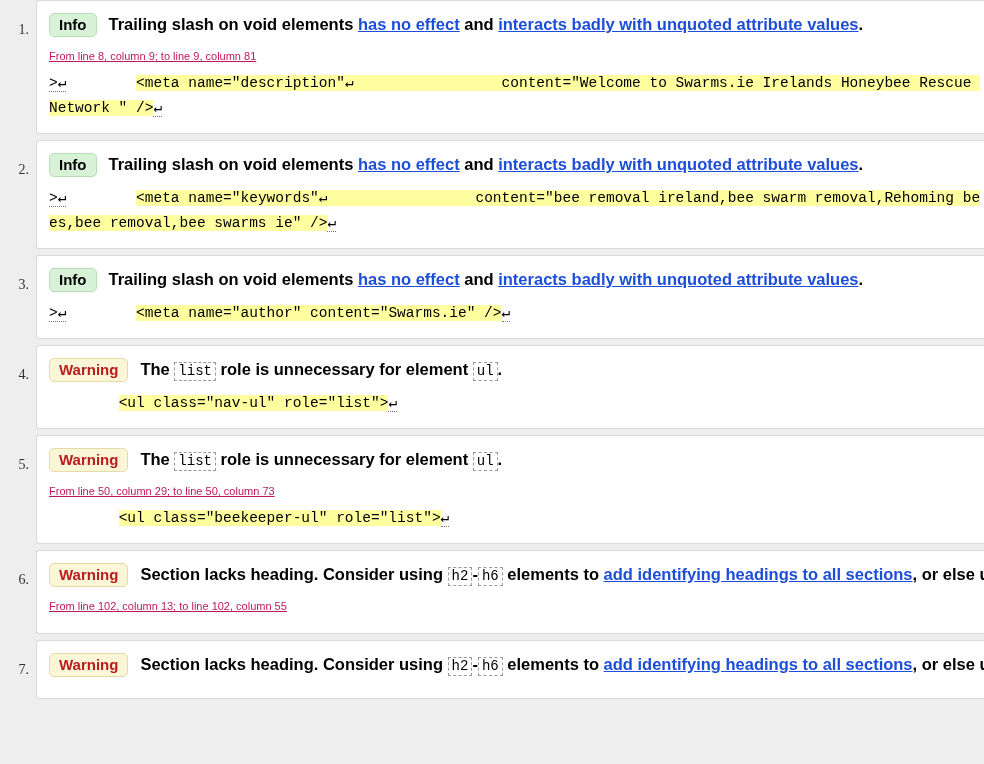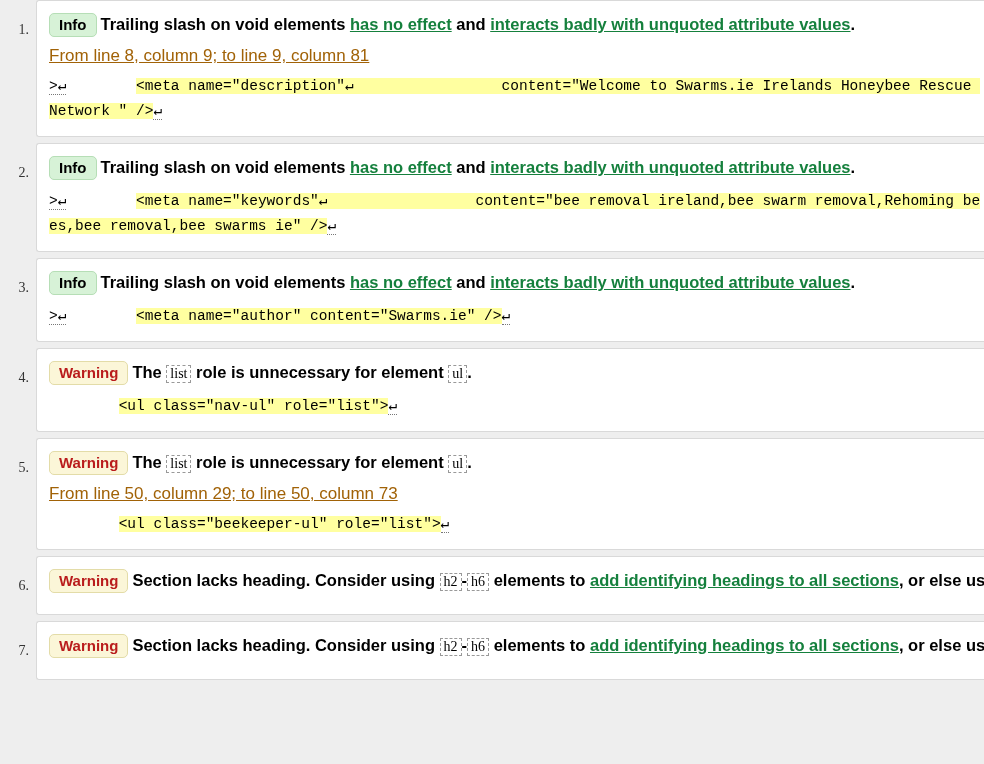--- a/index.html
+++ b/index.html
@@ -60,55 +60,55 @@
     margin-bottom: 9px;
   }
 
   .badge {
     display: inline-block;
     font-weight: bold;
     font-size: 15px;
     line-height: 17px;
     padding: 2px 9px 3px 9px;
     border-radius: 5px;
-    margin-right: 4px;
+    margin-right: 12px;
     vertical-align: baseline;
   }
   .badge-info {
     background: #d7f2d7;
     border: 1px solid #b6deb6;
     color: #000;
   }
   .badge-warning {
     background: #fbf6d8;
     border: 1px solid #e3dca8;
     color: #b91c1c;
   }
 
   .msg-head a {
-    color: #15803d;
+    color: #1d4ed8;
   }
 
   .el-ref {
-    font-family: Liberation Serif, serif;
+    font-family: Liberation Mono, monospace;
     font-weight: normal;
     font-size: 14px;
     border: 1px dashed #999;
     padding: 0px 3px 1px 3px;
     white-space: nowrap;
   }
 
   .loc {
     display: block;
     margin: 0 0 8px 0;
   }
   .loc a {
-    color: #a16207;
+    color: #be185d;
     text-decoration: underline;
-    font-size: 17px;
+    font-size: 11px;
     font-family: "Liberation Sans", sans-serif;
   }
 
   .extract {
     font-family: "Liberation Mono", monospace;
     font-size: 14.5px;
     line-height: 25px;
     white-space: pre-wrap;
     word-break: break-all;
     margin: 0;
@@ -159,20 +159,21 @@
       <div class="msg-card">
         <div class="msg-head"><span class="badge badge-warning">Warning</span><span>The </span><code class="el-ref">list</code><span> role is unnecessary for element </span><code class="el-ref">ul</code><span>.</span></div>
         <div class="loc"><a href="#">From line 50, column 29; to line 50, column 73</a></div>
         <p class="extract"><span>        </span><span class="hl">&lt;ul class="beekeeper-ul" role="list"&gt;</span><span class="nl">↵</span></p>
       </div>
     </li>
     <li class="msg-row">
       <div class="msg-num">6.</div>
       <div class="msg-card">
         <div class="msg-head"><span class="badge badge-warning">Warning</span><span>Section lacks heading. Consider using </span><code class="el-ref">h2</code><span>-</span><code class="el-ref">h6</code><span> elements to </span><a href="#">add identifying headings to all sections</a><span>, or else use</span></div>
+        <div class="loc"><a href="#">From line 102, column 13; to line 102, column 55</a></div>
       </div>
     </li>
     <li class="msg-row">
       <div class="msg-num">7.</div>
       <div class="msg-card">
         <div class="msg-head"><span class="badge badge-warning">Warning</span><span>Section lacks heading. Consider using </span><code class="el-ref">h2</code><span>-</span><code class="el-ref">h6</code><span> elements to </span><a href="#">add identifying headings to all sections</a><span>, or else use</span></div>
       </div>
     </li>
   </ol>
 

